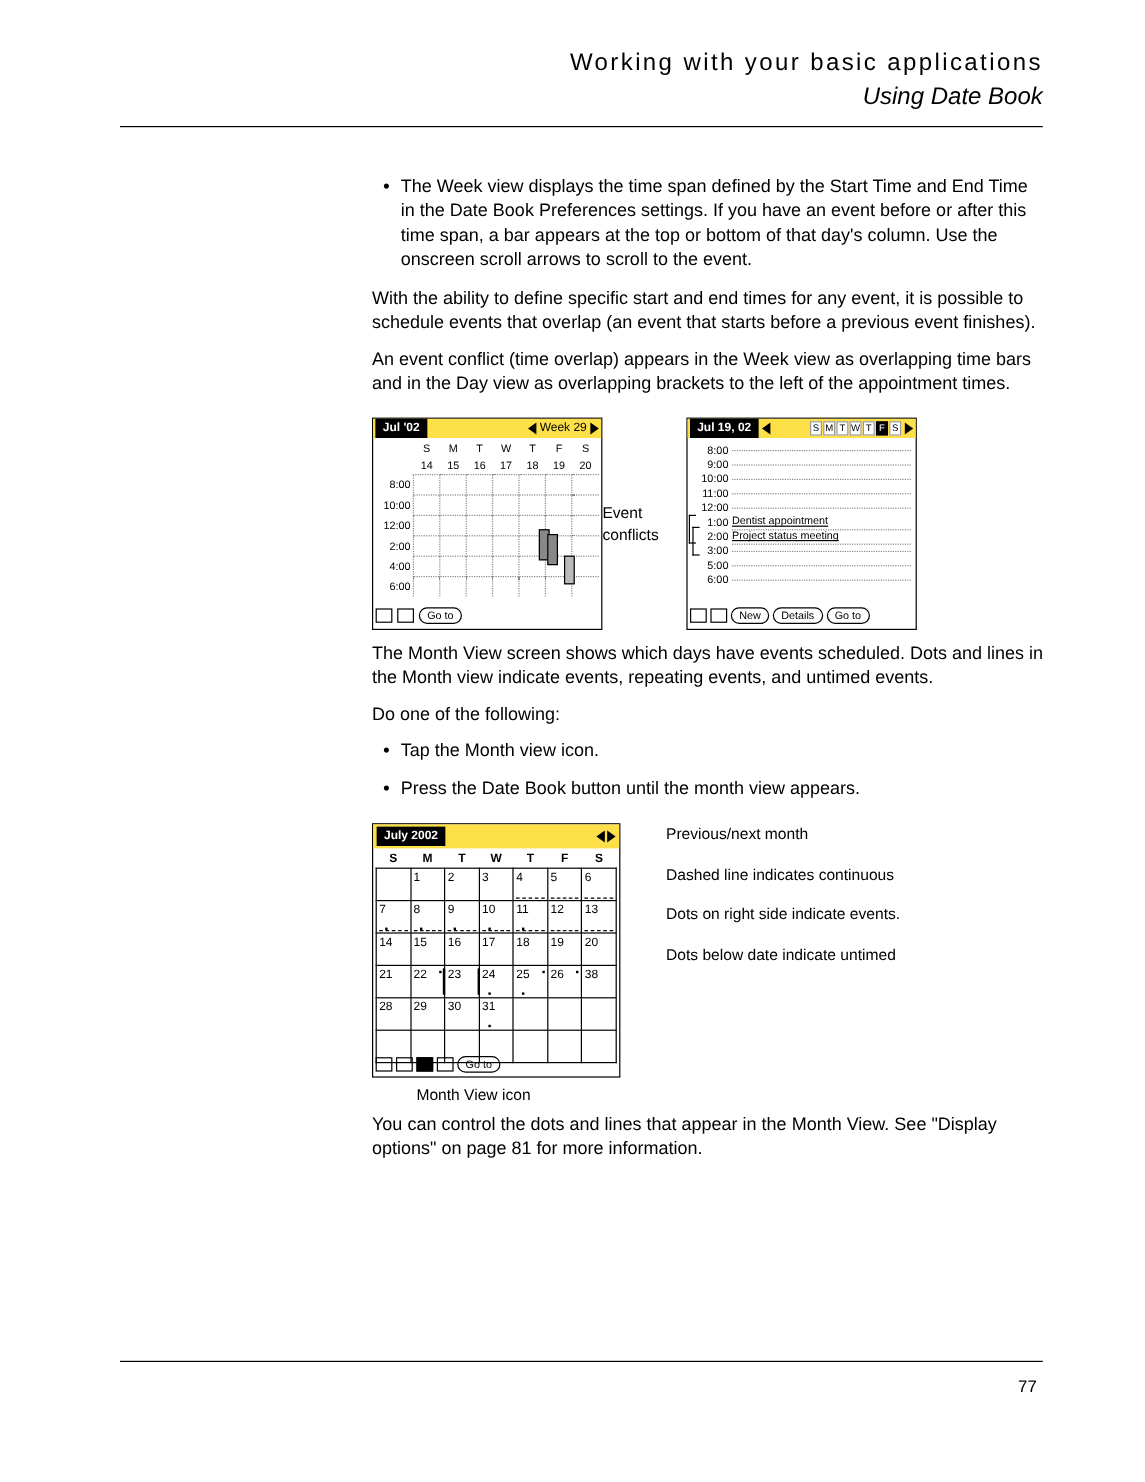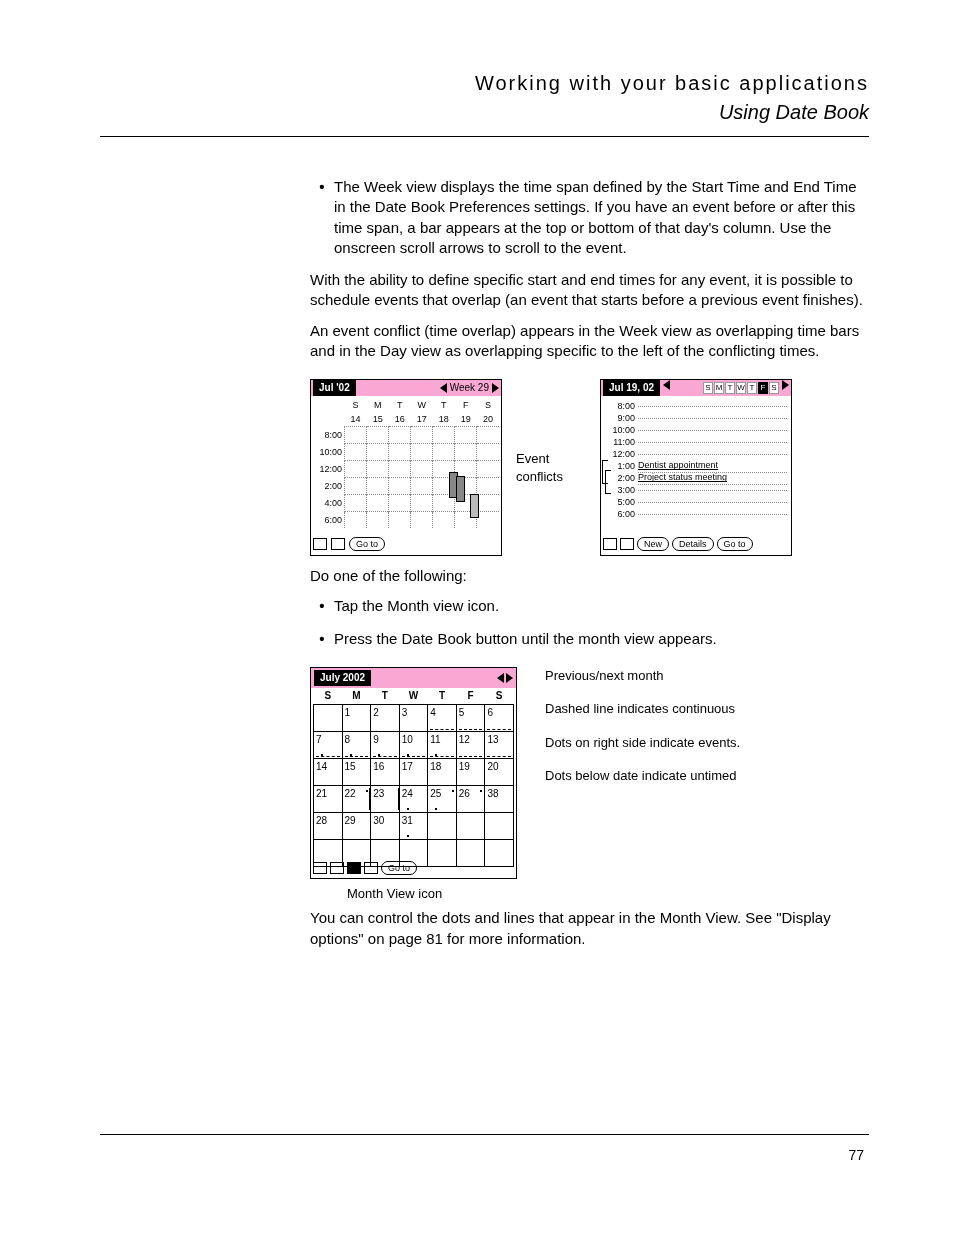--- a/index.html
+++ b/index.html
@@ -1,31 +1,31 @@
 <!DOCTYPE html>
 <html><head>
 <meta charset="utf-8">
 <style>
 html,body{margin:0;padding:0;background:#fff;width:954px}
 body{font-family:"Helvetica Neue",Arial,sans-serif;color:#000;font-size:15px;line-height:1.35}
-.page{width:954px;height:1235px;position:relative;padding:70px 85px 0 100px;box-sizing:border-box}
+.page{width:954px;height:1235px;position:relative;padding:39px 85px 0 100px;box-sizing:border-box}
 .running-head{text-align:right;font-size:20px;letter-spacing:2px;color:#000}
 .running-sub{text-align:right;font-style:italic;font-size:20px;margin-top:2px}
 .hr{border:0;border-top:1.5px solid #000;margin:10px 0 40px 0}
 .content{margin-left:210px;width:560px}
 .bullet{display:flex;margin:0 0 12px 0}
 .bullet .dot{width:24px;flex:0 0 24px;text-align:center;font-weight:bold}
 .bullet .txt{flex:1}
 .h2{font-size:20px;margin:26px 0 6px 0}
 .h3{font-size:16px;margin:20px 0 4px 0}
 p{margin:6px 0 10px 0}
 
 .figrow{display:flex;align-items:center;margin:18px 0 10px 0}
 .shot{border:1.5px solid #000;background:#fff;font-family:Arial,sans-serif;font-size:10px;position:relative}
-.shot .titlebar{display:flex;height:16px;background:#f9a8d4}
+.shot .titlebar{display:flex;align-items:center;height:16px;background:#fde047}
 .titlechip{background:#000;color:#fff;font-weight:bold;font-size:10px;padding:1px 5px;border:1px solid #000;display:inline-block;line-height:12px}
 .arrow{width:0;height:0;display:inline-block;vertical-align:middle}
 .arrow.l{border-top:5px solid transparent;border-bottom:5px solid transparent;border-right:7px solid #000}
 .arrow.r{border-top:5px solid transparent;border-bottom:5px solid transparent;border-left:7px solid #000}
 .daychip{background:#000;color:#fff;font-size:8px;width:10px;height:12px;display:inline-flex;align-items:center;justify-content:center;margin:0}
 .daychip.off{background:#fff;color:#000;border:1px solid #999;box-sizing:border-box}
 
 
 .week{width:190px;height:175px}
 .week .titlebar{justify-content:space-between;padding:0 2px}
@@ -46,38 +46,38 @@
 .day .titlebar{padding:0 2px;gap:3px}
 .day .daystrip{display:flex;margin-left:auto;align-items:center;gap:1px}
 .day .times{padding:4px 4px 0 4px}
 .day .trow{display:flex;align-items:center;height:12px}
 .day .trow .t{width:30px;text-align:right;font-size:9px;padding-right:3px}
 .day .trow .line{flex:1;border-bottom:1px dotted #888;font-size:9px}
 .day .evt .line{border-bottom:1px dotted #888;text-decoration:underline}
 .day .bracket{position:absolute;left:1px;width:5px;border:1px solid #000;border-right:none}
 .day .bottombar{position:absolute;left:2px;right:2px;bottom:4px;display:flex;align-items:center;gap:3px}
 
-.midlabel{font-size:13px;text-align:left;width:70px;margin:0 14px}
+.midlabel{font-size:13px;text-align:left;width:70px;margin:0 0}
 
 
 .month{width:205px;height:210px;position:relative}
 .month .titlebar{padding:2px 3px;justify-content:space-between}
 .month .mtablewrap{padding:0 2px}
 .month table{border-collapse:collapse;width:100%}
 .month thead td{text-align:center;font-weight:bold;font-size:10px;height:14px}
 .month tbody td{border:1px solid #000;width:28px;height:24px;vertical-align:top;font-size:10px;padding:1px 2px;position:relative}
 .month .dash{position:absolute;left:2px;right:2px;bottom:1px;border-bottom:1px dashed #000}
 .month .dotb{position:absolute;left:7px;bottom:2px;width:2px;height:2px;background:#000}
 .month .dotr{position:absolute;right:2px;top:4px;width:2px;height:2px;background:#000}
 .month .barL{position:absolute;right:-1px;top:2px;bottom:2px;width:2px;background:#000}
 .month .bottombar{position:absolute;left:2px;right:2px;bottom:3px;display:flex;align-items:center;gap:3px}
 .month .navarr{display:flex;gap:2px;align-items:center}
 
 .annot{font-size:13px;margin-left:22px}
-.annot .a{margin:16px 6px}
+.annot .a{margin:16px 16px}
 .annot .a.first{margin-top:0}
 .monthrow{display:flex;align-items:flex-start;margin:18px 0 6px 0}
 .caption{font-size:13px;margin-left:37px}
 
 .pagenum{position:absolute;right:90px;bottom:70px;font-size:14px}
 .footrule{position:absolute;left:100px;right:85px;bottom:100px;border-top:1px solid #000}
 </style>
 </head>
 <body>
 
@@ -86,21 +86,21 @@
   <div class="running-sub">Using Date Book</div>
   <hr class="hr">
 
   <div class="content">
     <div class="bullet">
       <div class="dot">•</div>
       <div class="txt">The Week view displays the time span defined by the Start Time and End Time in the Date Book Preferences settings. If you have an event before or after this time span, a bar appears at the top or bottom of that day's column. Use the onscreen scroll arrows to scroll to the event.</div>
     </div>
 
     <p>With the ability to define specific start and end times for any event, it is possible to schedule events that overlap (an event that starts before a previous event finishes).</p>
-    <p>An event conflict (time overlap) appears in the Week view as overlapping time bars and in the Day view as overlapping specific to the left of the conflicting times.</p>
+    <p>An event conflict (time overlap) appears in the Week view as overlapping time bars and in the Day view as overlapping brackets to the left of the appointment times.</p>
 
     <div class="figrow">
 
       <div class="shot week">
         <div class="titlebar">
           <span class="titlechip">Jul '02</span>
           <span style="display:flex;align-items:center;gap:3px">
             <span class="arrow l"></span>
             <span class="weeklabel">Week 29</span>
             <span class="arrow r"></span>
@@ -271,20 +271,21 @@
         <div class="bottombar">
           <span class="iconbox"></span>
           <span class="iconbox"></span>
           <span class="rbtn">New</span>
           <span class="rbtn">Details</span>
           <span class="rbtn">Go to</span>
         </div>
       </div>
     </div>
 
+    <p>The Month View screen shows which days have events scheduled. Dots and lines in the Month view indicate events, repeating events, and untimed events.</p>
     <p>Do one of the following:</p>
     <div class="bullet">
         <div class="dot">•</div>
         <div class="txt">Tap the Month view icon.</div>
       </div>
     <div class="bullet">
         <div class="dot">•</div>
         <div class="txt">Press the Date Book button until the month view appears.</div>
       </div>
 

